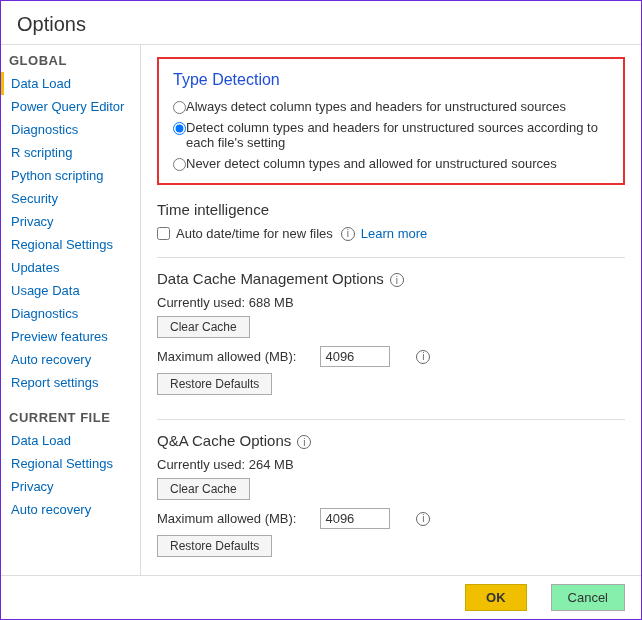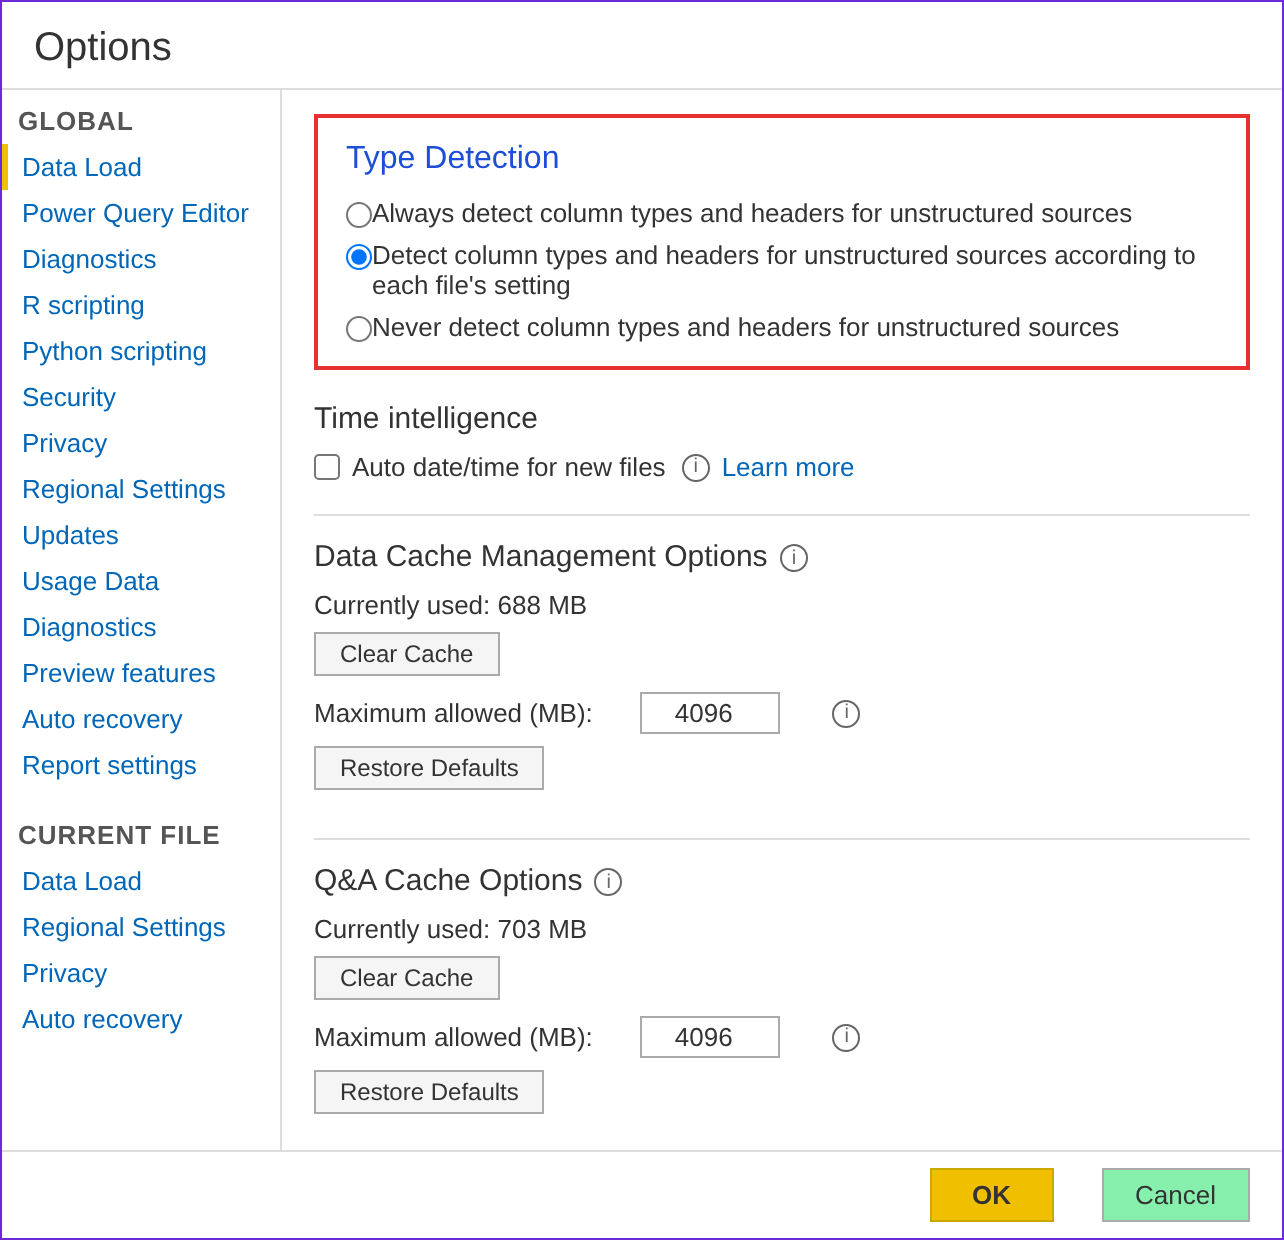--- a/index.html
+++ b/index.html
@@ -153,21 +153,21 @@
       align-items: center;
       gap: 24px;
       margin-bottom: 6px;
     }
     .input-row label {
       font-size: 13px;
       color: #333;
     }
     .input-row input[type="text"] {
       width: 70px;
-      padding: 2px 16px;
+      padding: 2px 4px;
       border: 1px solid #aaa;
       font-size: 13px;
       color: #333;
     }
     
     .dialog-footer {
       display: flex;
       justify-content: flex-end;
       align-items: center;
       padding: 8px 16px;
@@ -291,21 +291,21 @@
           <label class="radio-item">
             <input type="radio" name="type-detection" style="">
             <span>Always detect column types and headers for unstructured sources</span>
           </label>
           <label class="radio-item">
             <input type="radio" name="type-detection" checked="" style="">
             <span>Detect column types and headers for unstructured sources according to each file's setting</span>
           </label>
           <label class="radio-item">
             <input type="radio" name="type-detection" style="">
-            <span>Never detect column types and headers for unstructured sources</span>
+            <span>Never detect column types and allowed for unstructured sources</span>
           </label>
         </div>
       </div>
 
       <div class="section">
         <div class="section-title2">Time intelligence</div>
         <div class="checkbox-row">
           <input type="checkbox" style="">
           <span>Auto date/time for new files</span>
           <span class="info-icon">i</span>
@@ -335,21 +335,21 @@
 
       <hr class="divider">
 
       <div class="section">
         <div class="section-title2">
           <span>Q&amp;A Cache Options</span>
           <span class="info-icon">i</span>
         </div>
         <div class="used-label">
           <span>Currently used:</span>
-          <span>703 MB</span>
+          <span>264 MB</span>
         </div>
         <button class="btn">Clear Cache</button>
         <div class="input-row">
           <label>Maximum allowed (MB):</label>
           <input type="text" value="4096" style="">
           <span class="info-icon">i</span>
         </div>
         <button class="btn">Restore Defaults</button>
       </div>
 

